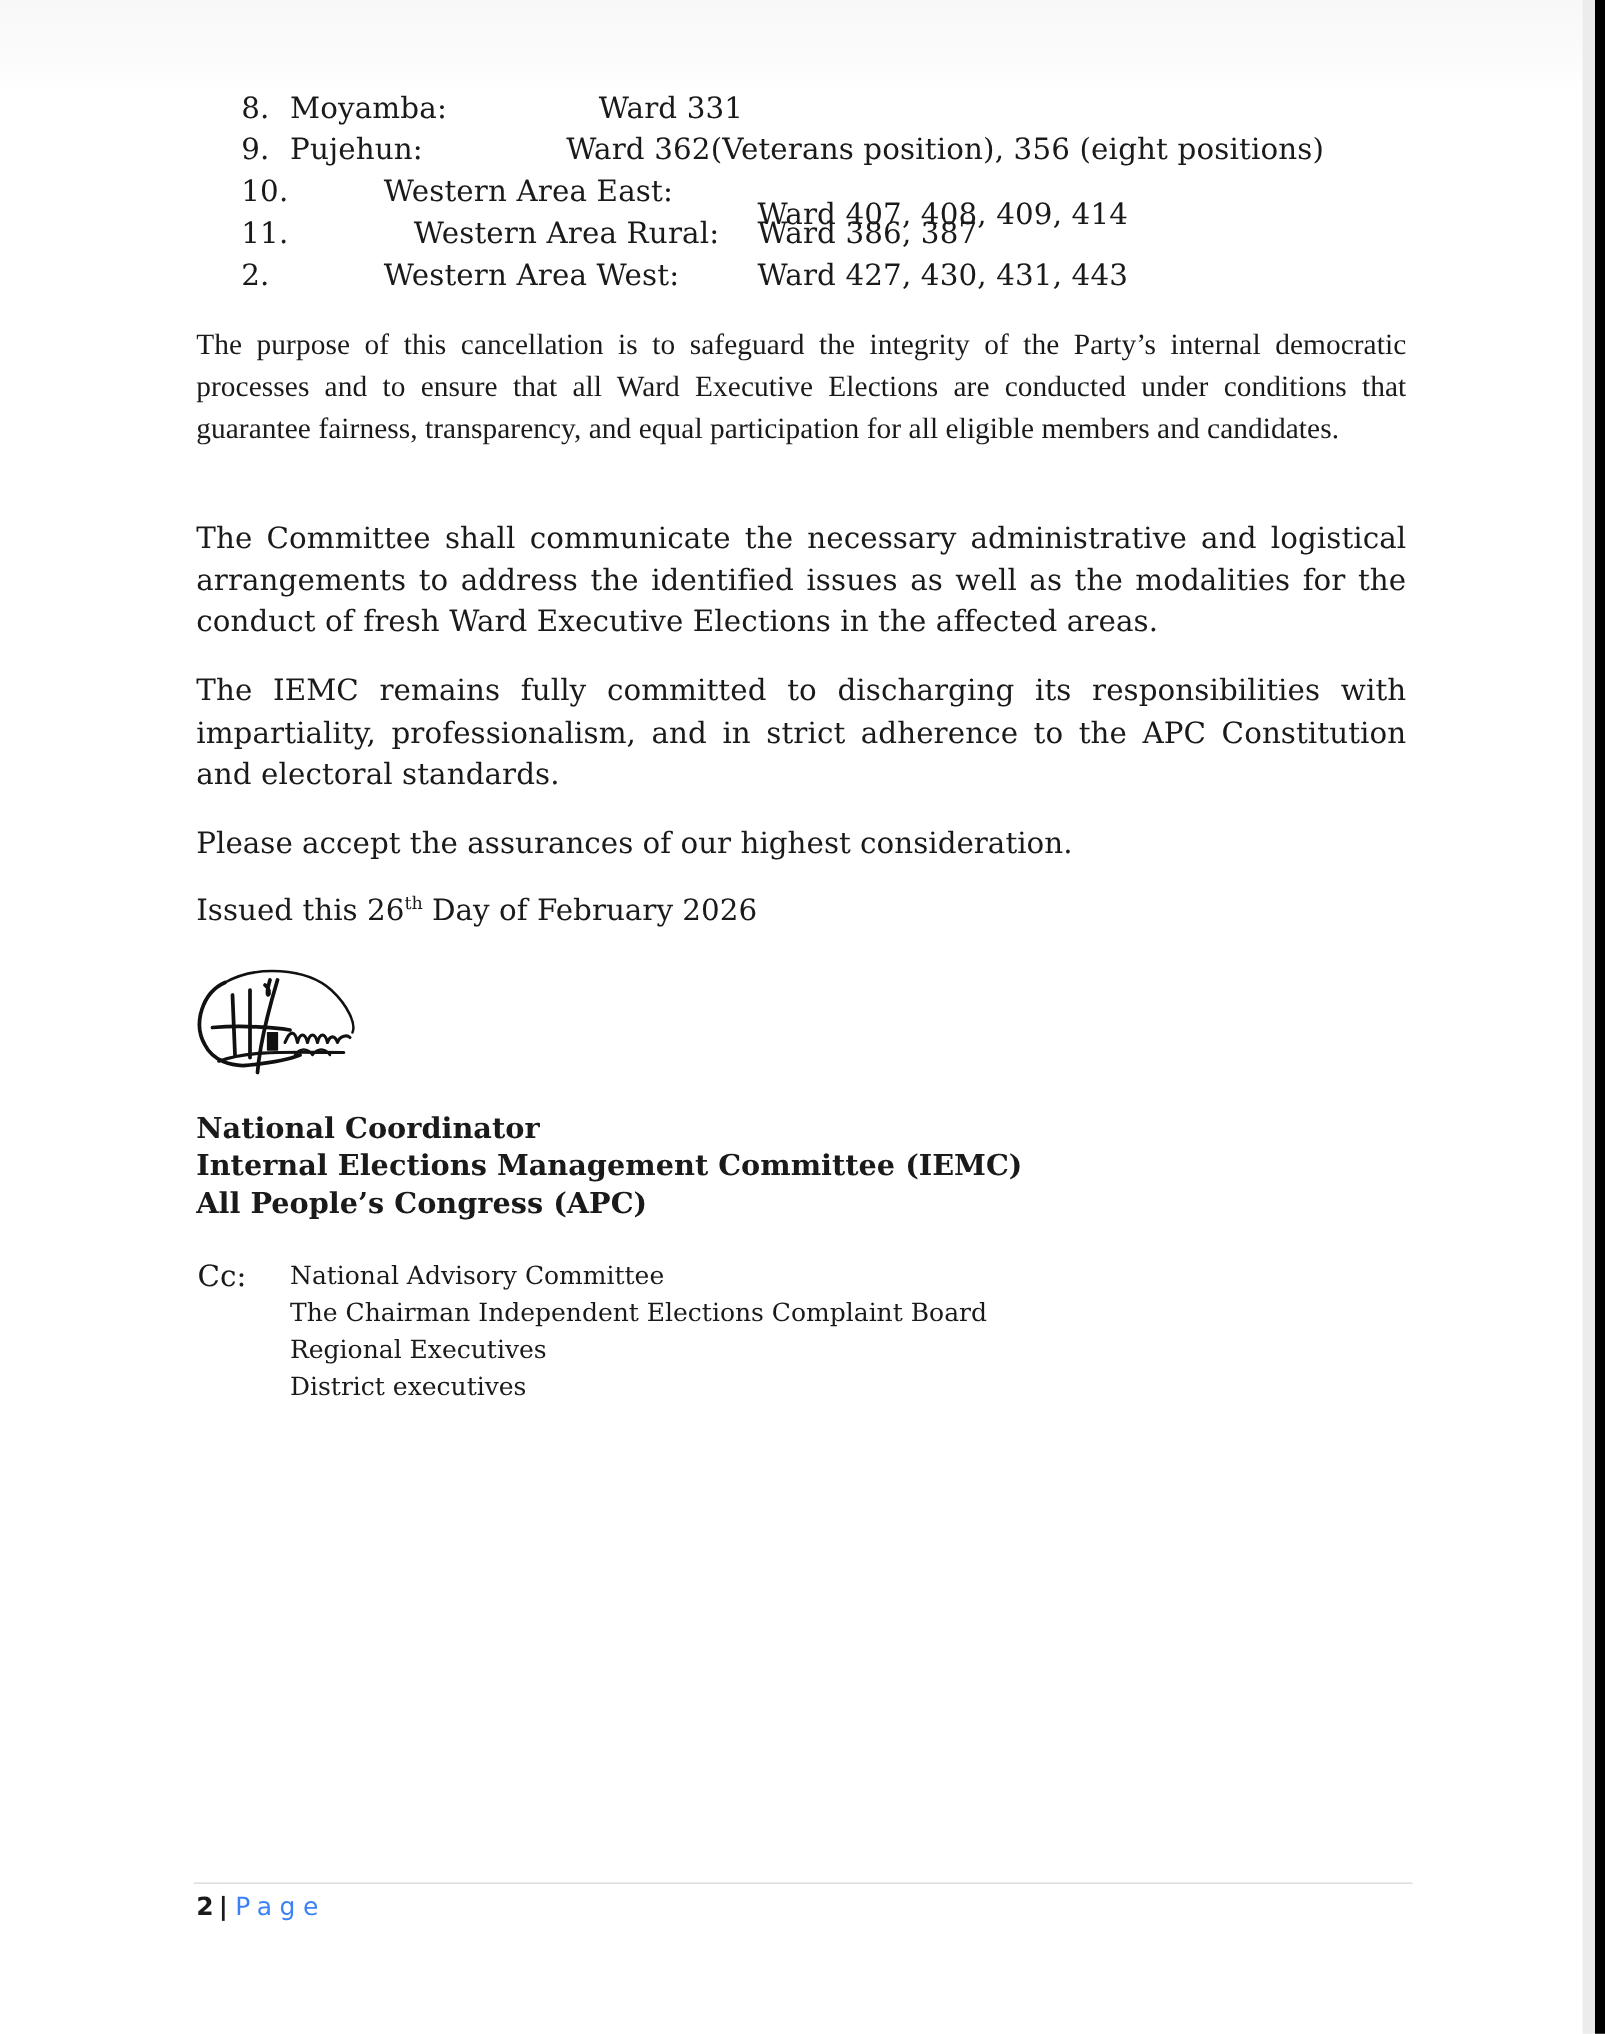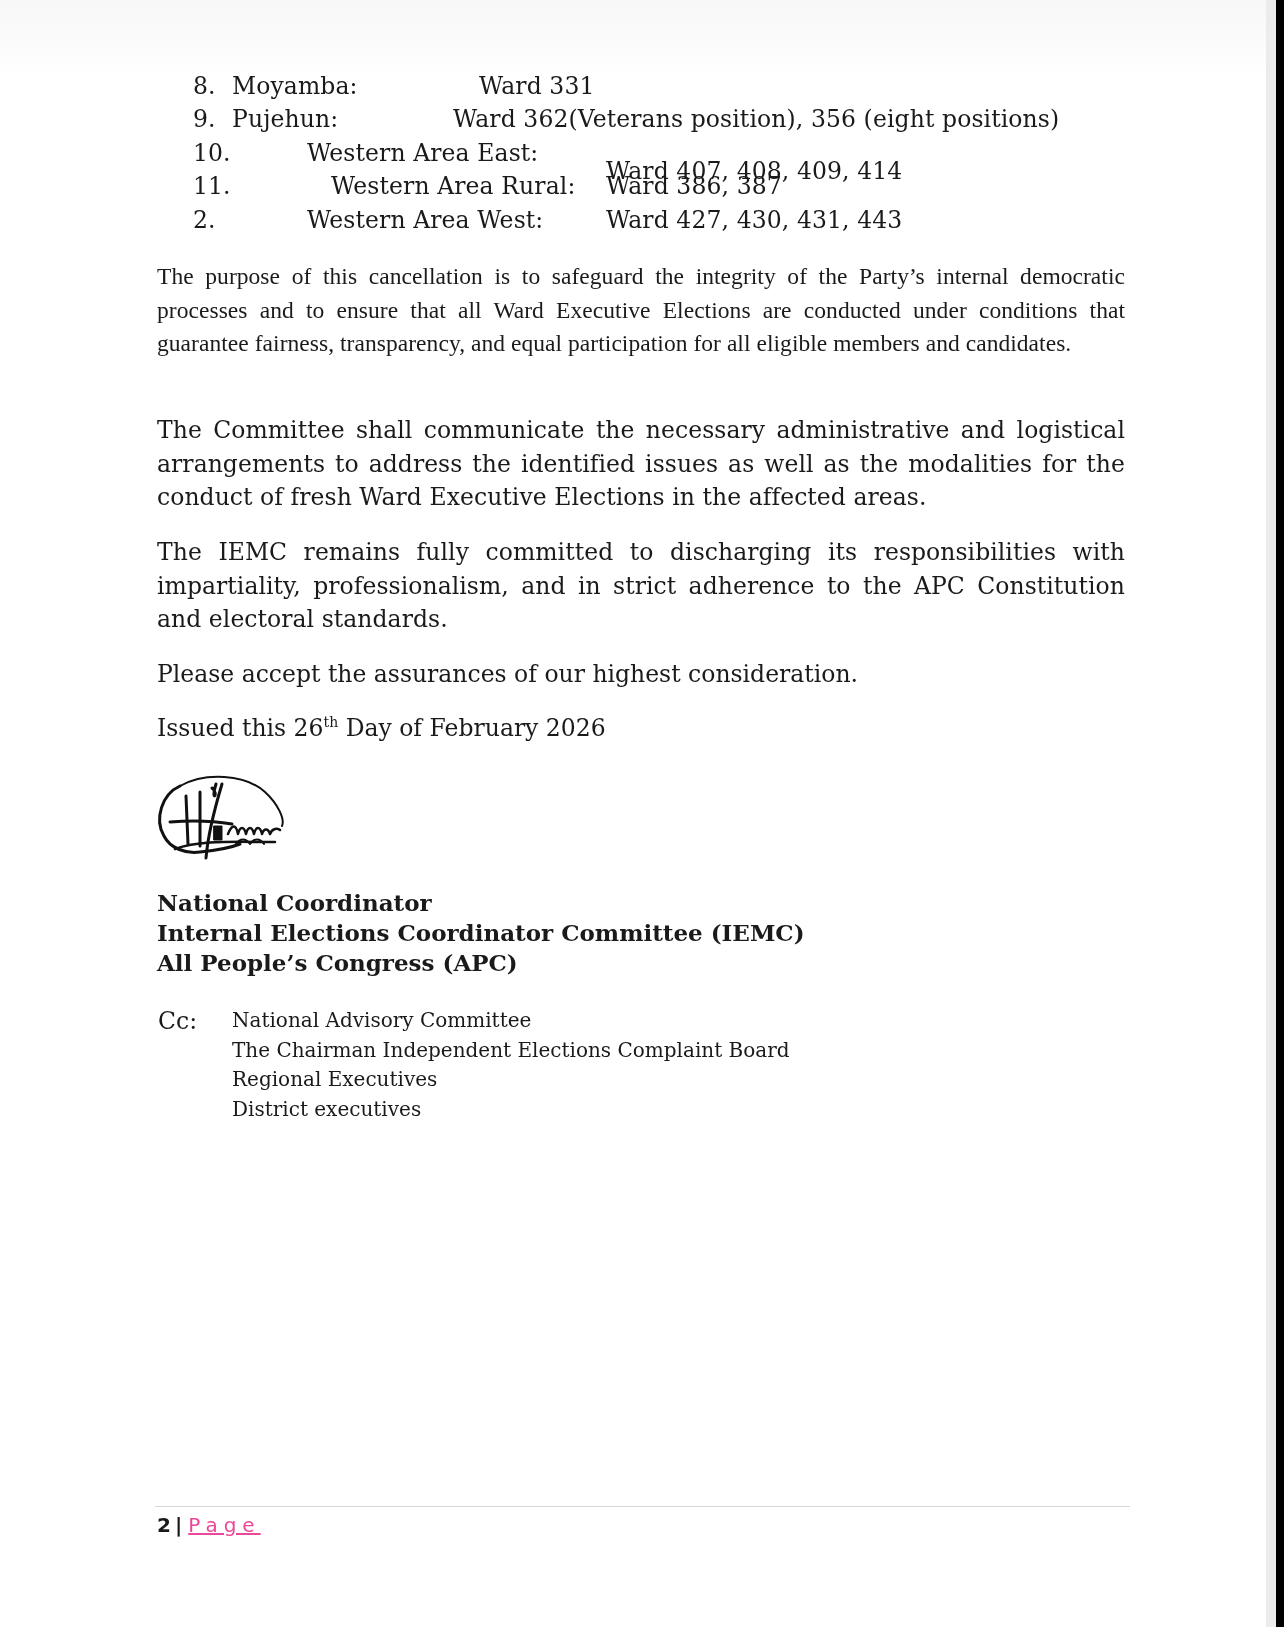--- a/index.html
+++ b/index.html
@@ -34,21 +34,21 @@
   .sig-block { position: absolute; left: 157px; top: 888px; font-weight: bold; font-size: 23px; line-height: 30px; }
   .sig-block div { white-space: nowrap; }
   .cc-label { position: absolute; left: 158px; top: 1006px; font-size: 23.5px; line-height: 30px; }
   .cc-list { position: absolute; left: 232px; top: 1006px; font-size: 20px; line-height: 29.6px; }
   .cc-list div { white-space: nowrap; }
   .signature { position: absolute; left: 150px; top: 764px; width: 150px; height: 100px; }
   .footer-rule { position: absolute; left: 155px; top: 1506px; width: 975px; height: 1px; background: #d6d6d6; }
   .footer { position: absolute; left: 157px; top: 1512px; font-family: "DejaVu Sans", "Liberation Sans", sans-serif; font-size: 20px; line-height: 26px; white-space: nowrap; }
   .footer .num { font-weight: bold; color: #1a1a1a; }
   .footer .bar { font-weight: bold; color: #1a1a1a; margin: 0 6px 0 4px; }
-  .footer .pg { color: #ec4899; letter-spacing: 6px; text-decoration: underline; }
+  .footer .pg { color: #3b82f6; letter-spacing: 6px; }
 </style>
 </head>
 <body>
 
 <div class="top-shade"></div>
 
 <div class="page">
 
   <div class="abs list-line" style="left:193px; top:70px;">8.</div>
   <div class="abs list-line" style="left:232px; top:70px;">Moyamba:</div>
@@ -89,21 +89,21 @@
       <path d="M20 58 C 45 56, 70 58, 82 60" stroke-width="3"></path>
       <path d="M25 85 C 50 76, 80 78, 125 78" stroke-width="2.5"></path>
       <path d="M64 62 L 72 62 L 72 76 L 64 76 Z" fill="#111" stroke-width="1"></path>
       <path d="M78 70 C 82 60, 86 60, 88 70 C 90 62, 94 62, 96 70 C 98 62, 102 62, 104 70 C 106 62, 110 62, 112 70 C 114 64, 118 64, 120 70 C 122 64, 128 64, 130 66" stroke-width="2.5"></path>
       <path d="M86 80 C 90 74, 96 74, 100 80 C 104 74, 110 74, 114 80" stroke-width="2"></path>
     </g>
   </svg>
 
   <div class="sig-block">
     <div>National Coordinator</div>
-    <div>Internal Elections Coordinator Committee (IEMC)</div>
+    <div>Internal Elections Management Committee (IEMC)</div>
     <div>All People’s Congress (APC)</div>
   </div>
 
   <div class="cc-label">Cc:</div>
   <div class="cc-list">
     <div>National Advisory Committee</div>
     <div>The Chairman Independent Elections Complaint Board</div>
     <div>Regional Executives</div>
     <div>District executives</div>
   </div>

